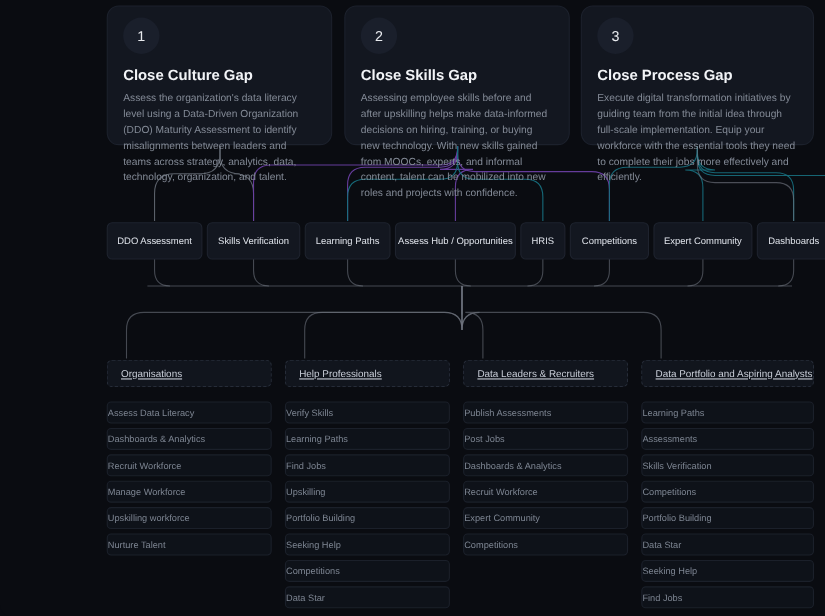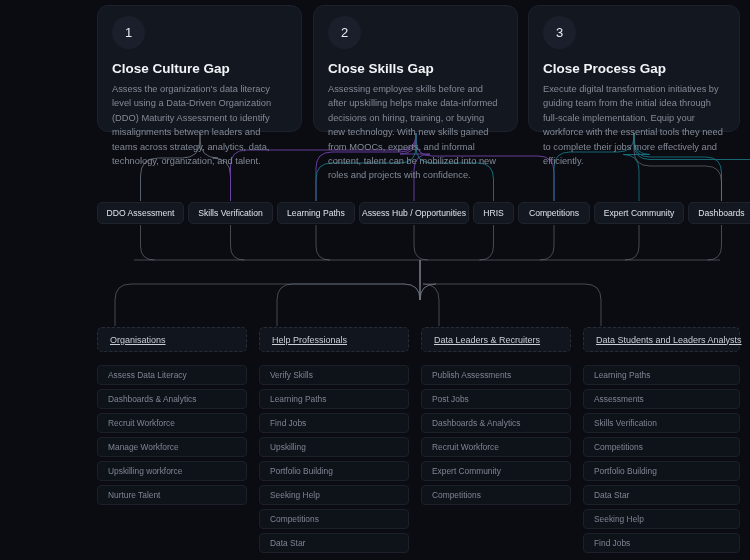--- a/index.html
+++ b/index.html
@@ -69,21 +69,21 @@
   .card-body {
     color: #838a96;
     font-size: 9.3px;
     line-height: 1.55;
   }
 
   
   .module {
     position: absolute;
     top: 202px;
-    height: 22px;
+    height: 34px;
     background: #131720;
     border: 1px solid #1e232e;
     border-radius: 5px;
     color: #dfe3ea;
     font-size: 8.6px;
     display: flex; align-items: center; justify-content: center;
     white-space: nowrap;
     text-align: center;
   }
 
@@ -107,21 +107,20 @@
   .needs-col { position: absolute; top: 365px; }
   .need {
     height: 20px;
     margin-bottom: 4px;
     background: #0e1219;
     border: 1px solid #1b202a;
     border-radius: 4px;
     color: #7e8693;
     font-size: 8.4px;
     display: flex; align-items: center;
-    padding-left: 10px;
     white-space: nowrap;
     overflow: hidden;
   }
 </style>
 </head>
 <body>
 
 <div id="root">
 
   <div class="row-label" id="label-cads">CADS</div>
@@ -182,21 +181,21 @@
       <div class="module" style="left: 359px; width: 110px;">Assess Hub / Opportunities</div>
       <div class="module" style="left: 473px; width: 41px;">HRIS</div>
       <div class="module" style="left: 518px; width: 72px;">Competitions</div>
       <div class="module" style="left: 594px; width: 90px;">Expert Community</div>
       <div class="module" style="left: 688px; width: 67px;">Dashboards</div>
     </div>
   <div id="personas-row">
       <div class="persona" style="left: 97px; width: 150px;">Organisations</div>
       <div class="persona" style="left: 259px; width: 150px;">Help Professionals</div>
       <div class="persona" style="left: 421px; width: 150px;">Data Leaders &amp; Recruiters</div>
-      <div class="persona" style="left: 583px; width: 157px;">Data Students and Leaders Analysts</div>
+      <div class="persona" style="left: 583px; width: 157px;">Data Portfolio and Aspiring Analysts</div>
     </div>
   <div id="needs-grid">
       <div class="needs-col" style="left: 97px; width: 150px;">
         <div class="need">Assess Data Literacy</div>
         <div class="need">Dashboards &amp; Analytics</div>
         <div class="need">Recruit Workforce</div>
         <div class="need">Manage Workforce</div>
         <div class="need">Upskilling workforce</div>
         <div class="need">Nurture Talent</div>
       </div>

